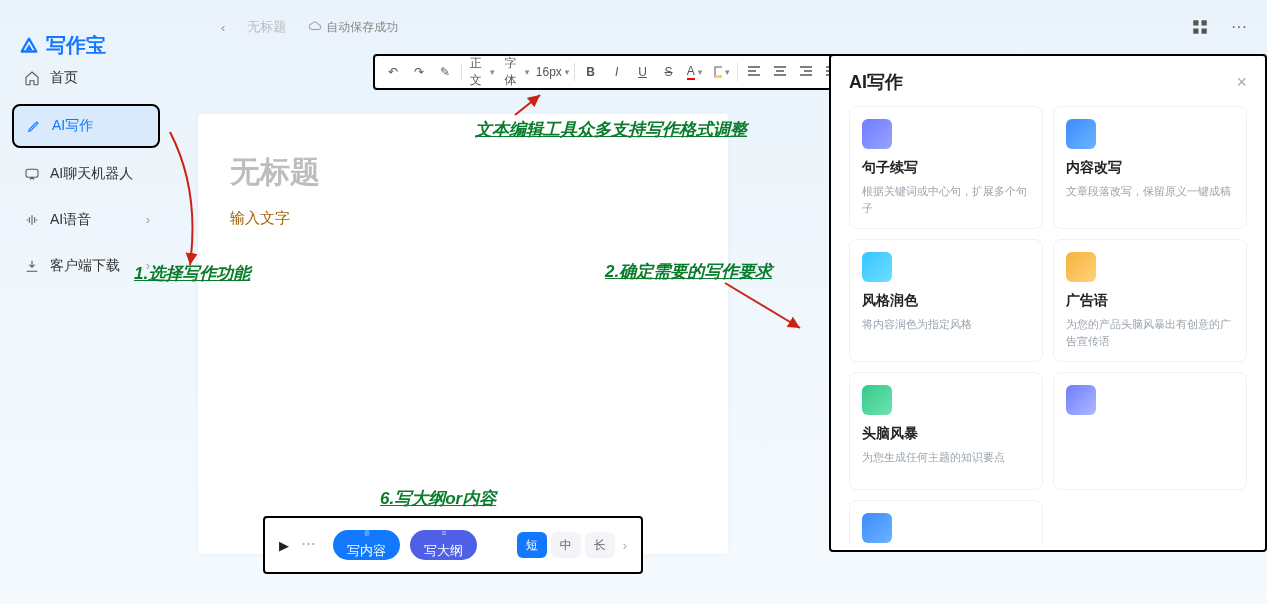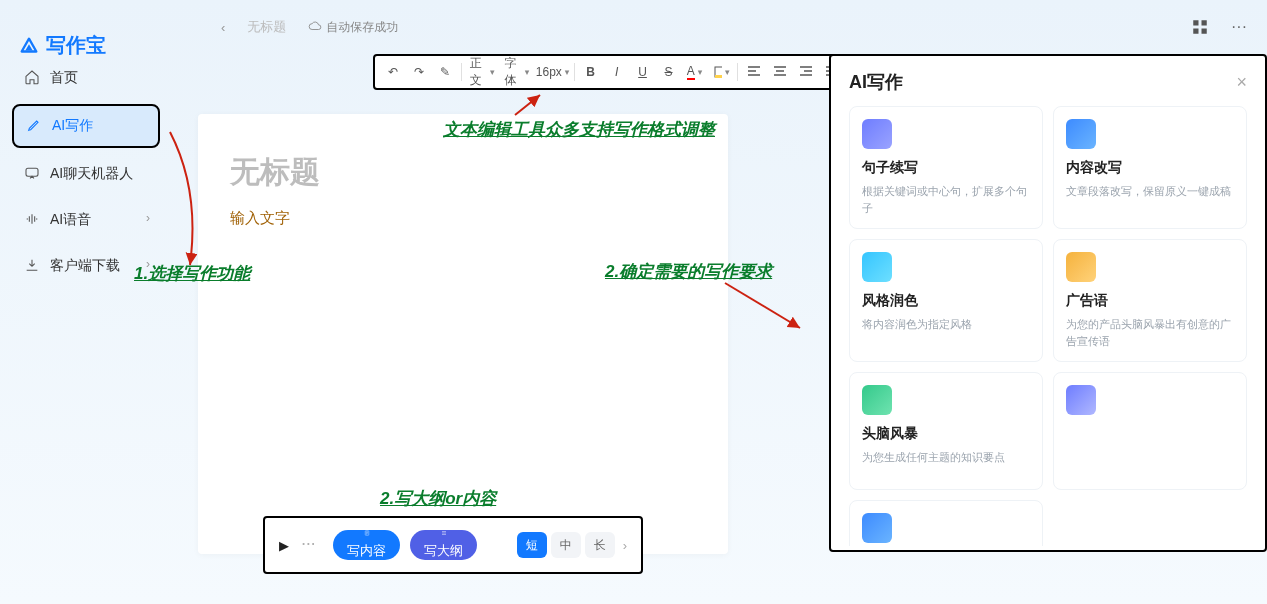--- a/index.html
+++ b/index.html
@@ -12,21 +12,21 @@
     .logo { display: flex; align-items: center; gap: 6px; color: #1279ff; font-weight: 700; font-size: 20px; margin-top: 37px; }
     .logo-icon { width: 22px; height: 22px; }
     .tab-back { margin-left: 115px; color: #999; font-size: 13px; cursor: pointer; }
     .tab-title { margin-left: 22px; color: #bbb; font-size: 13px; }
     .autosave { margin-left: 22px; color: #888; font-size: 12px; display: flex; gap: 4px; }
     .top-right { position: absolute; right: 20px; top: 18px; display: flex; gap: 22px; align-items: center; }
     .top-right .grid-icon, .top-right .more-icon { color: #666; cursor: pointer; }
 
     .layout { display: flex; height: calc(100% - 54px); }
     .sidebar { width: 168px; padding: 4px 8px 0 12px; }
-    .nav-item { display: flex; align-items: flex-start; gap: 10px; padding: 11px 12px; border-radius: 8px; font-size: 14px; color: #333; cursor: pointer; position: relative; margin-bottom: 6px; }
+    .nav-item { display: flex; align-items: center; gap: 10px; padding: 11px 12px; border-radius: 8px; font-size: 14px; color: #333; cursor: pointer; position: relative; margin-bottom: 6px; }
     .nav-item.active { background: #d8eafc; color: #1279ff; border: 2px solid #000; }
     .nav-item .chev { position: absolute; right: 10px; color: #999; font-size: 12px; }
     .nav-icon { width: 16px; height: 16px; display: inline-block; }
 
     .main { flex: 1; position: relative; }
     .toolbar { position: absolute; top: 0; left: 205px; width: 565px; height: 36px; background: #fff; border: 2px solid #000; border-radius: 4px; display: flex; align-items: center; padding: 0 6px; gap: 2px; }
     .tbtn { min-width: 24px; height: 24px; display: flex; align-items: center; justify-content: center; font-size: 12px; color: #555; cursor: pointer; padding: 0 4px; }
     .tbtn.drop::after { content: "▾"; font-size: 9px; margin-left: 3px; color: #888; }
     .tsep { width: 1px; height: 18px; background: #e0e0e0; margin: 0 2px; }
 
@@ -260,23 +260,23 @@
         <div class="card">
             <div class="card-icon" style="background:linear-gradient(135deg,#3d8bff,#6ab4ff)"></div>
             <div class="card-title"></div>
           </div>
       </div>
     </div>
   </div>
 </div>
 
 <div class="anno" style="left:134px; top:262px;">1.选择写作功能</div>
-<div class="anno" style="left:443px; top:118px;font-style:italic;">文本编辑工具众多支持写作格式调整</div>
+<div class="anno" style="left:475px; top:118px;font-style:italic;">文本编辑工具众多支持写作格式调整</div>
 <div class="anno" style="left:568px; top:260px;margin-left:37px;">2.确定需要的写作要求</div>
-<div class="anno" style="left:380px; top:487px;">2.写大纲or内容</div>
+<div class="anno" style="left:380px; top:487px;">6.写大纲or内容</div>
 
 <svg class="arrow" style="left:160px; top:130px;" width="60" height="140">
     <defs>
       <marker id="ah1" markerWidth="8" markerHeight="8" refX="6" refY="3" orient="auto">
         <path d="M0,0 L6,3 L0,6 Z" fill="#c21"></path>
       </marker>
     </defs>
     <path d="M10,2 Q40,60 30,135" stroke="#c21" stroke-width="2" fill="none" marker-end="url(#ah1)"></path>
   </svg>
 <svg class="arrow" style="left:510px; top:90px;" width="40" height="30">

